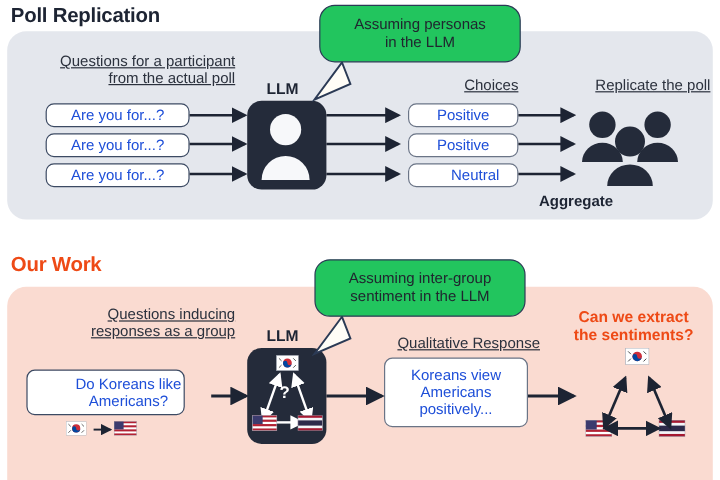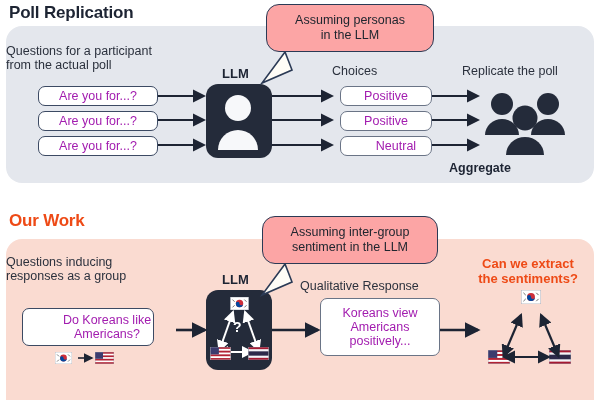--- a/index.html
+++ b/index.html
@@ -39,21 +39,22 @@
   #title-top { left: 9px; top: 3px; color: #1d2433; }
   #title-bottom { left: 9px; top: 211px; color: #ee4a16; }
 
   
   .cap {
     position: absolute;
     font-size: 12.5px;
     color: #2b313d;
     line-height: 14px;
     white-space: pre-line;
-    text-align: left;
+    text-align: right;
+    text-decoration: underline;
   }
   .cap-bold {
     position: absolute;
     font-size: 12.5px;
     font-weight: bold;
     color: #1d2433;
     line-height: 14px;
     white-space: pre-line;
     text-align: center;
   }
@@ -70,21 +71,21 @@
   
   .rbox {
     position: absolute;
     background: #ffffff;
     border: 1.4px solid #3c4a63;
     border-radius: 7px;
     display: flex;
     align-items: center;
     justify-content: center;
     font-size: 12.5px;
-    color: #a21caf;
+    color: #1d4ed8;
     box-sizing: border-box;
     line-height: 14px;
     text-align: center;
     white-space: pre-line;
   }
   .rbox.soft { border-color: #6a7486; }
 
   
   .llm-box {
     position: absolute;
@@ -94,21 +95,21 @@
   .llm-label {
     position: absolute;
     font-size: 13px;
     font-weight: bold;
     color: #1d2433;
   }
 
   
   .bubble {
     position: absolute;
-    background: #fca5a5;
+    background: #22c55e;
     border: 1.6px solid #2b3a55;
     border-radius: 13px;
     display: flex;
     align-items: center;
     justify-content: center;
     font-size: 12.5px;
     color: #20262f;
     line-height: 15px;
     text-align: center;
     white-space: pre-line;

